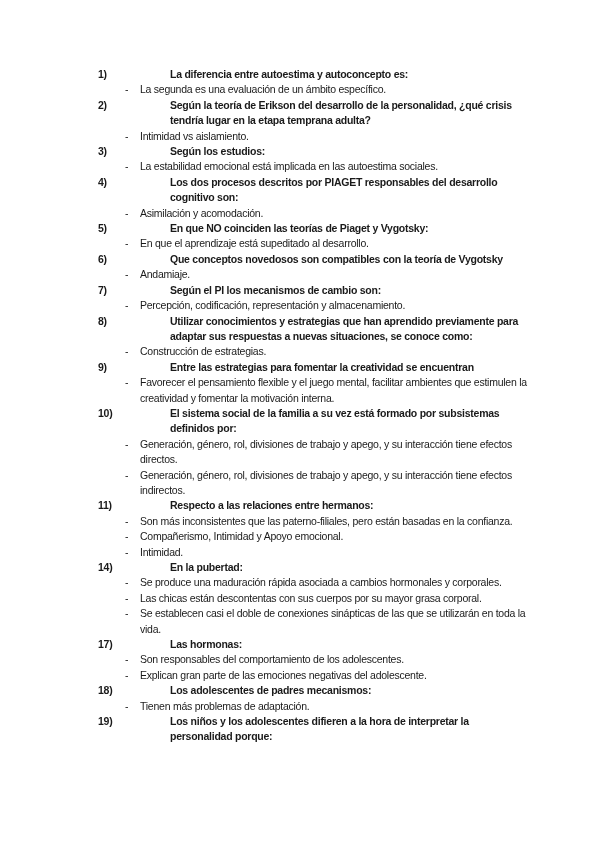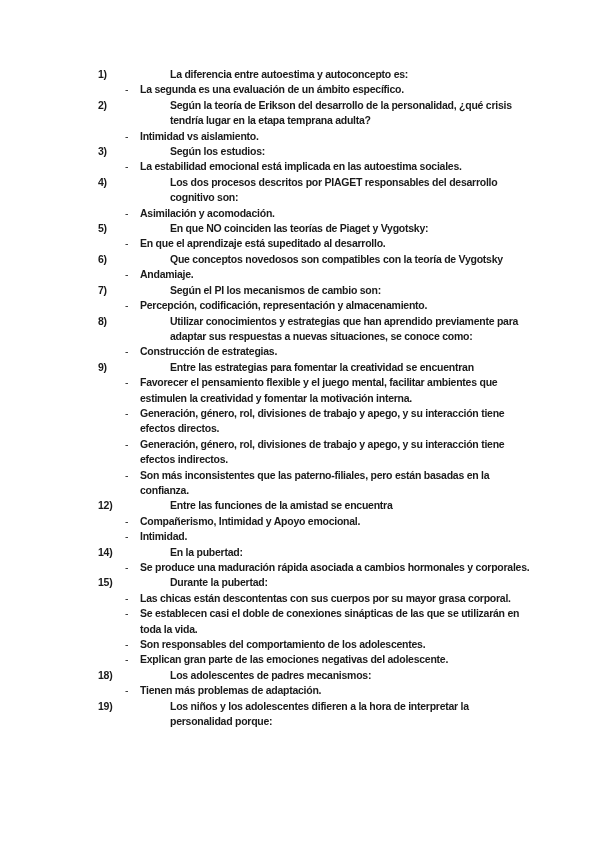--- a/index.html
+++ b/index.html
@@ -37,21 +37,20 @@
   .a-row {
     display: flex;
     margin-left: 27px;
     font-weight: normal;
   }
   .a-dash {
     flex: 0 0 15px;
   }
   .a-text {
     flex: 1;
-    font-weight: bold;
   }
 </style>
 </head>
 <body>
 
 <div class="page">
   <div class="qlist" id="qlist">
       <div class="q-row">
         <span class="q-num">1)</span>
         <div class="q-text">La diferencia entre autoestima y autoconcepto es:</div>
@@ -117,63 +116,67 @@
         <div class="a-text">Construcción de estrategias.</div>
       </div>
       <div class="q-row">
         <span class="q-num">9)</span>
         <div class="q-text">Entre las estrategias para fomentar la creatividad se encuentran</div>
       </div>
       <div class="a-row">
         <span class="a-dash">-</span>
         <div class="a-text">Favorecer el pensamiento flexible y el juego mental, facilitar ambientes que estimulen la creatividad y fomentar la motivación interna.</div>
       </div>
+      <div class="q-row">
+        <span class="q-num">10)</span>
+        <div class="q-text">El sistema social de la familia a su vez está formado por subsistemas definidos por:</div>
+      </div>
       <div class="a-row">
         <span class="a-dash">-</span>
         <div class="a-text">Generación, género, rol, divisiones de trabajo y apego, y su interacción tiene efectos directos.</div>
       </div>
       <div class="a-row">
         <span class="a-dash">-</span>
         <div class="a-text">Generación, género, rol, divisiones de trabajo y apego, y su interacción tiene efectos indirectos.</div>
       </div>
+      <div class="q-row">
+        <span class="q-num">11)</span>
+        <div class="q-text">Respecto a las relaciones entre hermanos:</div>
+      </div>
       <div class="a-row">
         <span class="a-dash">-</span>
         <div class="a-text">Son más inconsistentes que las paterno-filiales, pero están basadas en la confianza.</div>
-      </div>
-      <div class="q-row">
-        <span class="q-num">12)</span>
-        <div class="q-text">Entre las funciones de la amistad se encuentra</div>
       </div>
       <div class="a-row">
         <span class="a-dash">-</span>
         <div class="a-text">Compañerismo, Intimidad y Apoyo emocional.</div>
       </div>
       <div class="a-row">
         <span class="a-dash">-</span>
         <div class="a-text">Intimidad.</div>
       </div>
       <div class="q-row">
         <span class="q-num">14)</span>
         <div class="q-text">En la pubertad:</div>
       </div>
       <div class="a-row">
         <span class="a-dash">-</span>
         <div class="a-text">Se produce una maduración rápida asociada a cambios hormonales y corporales.</div>
       </div>
-      <div class="q-row">
-        <span class="q-num">15)</span>
-        <div class="q-text">Durante la pubertad:</div>
-      </div>
       <div class="a-row">
         <span class="a-dash">-</span>
         <div class="a-text">Las chicas están descontentas con sus cuerpos por su mayor grasa corporal.</div>
       </div>
       <div class="a-row">
         <span class="a-dash">-</span>
         <div class="a-text">Se establecen casi el doble de conexiones sinápticas de las que se utilizarán en toda la vida.</div>
+      </div>
+      <div class="q-row">
+        <span class="q-num">17)</span>
+        <div class="q-text">Las hormonas:</div>
       </div>
       <div class="a-row">
         <span class="a-dash">-</span>
         <div class="a-text">Son responsables del comportamiento de los adolescentes.</div>
       </div>
       <div class="a-row">
         <span class="a-dash">-</span>
         <div class="a-text">Explican gran parte de las emociones negativas del adolescente.</div>
       </div>
       <div class="q-row">

